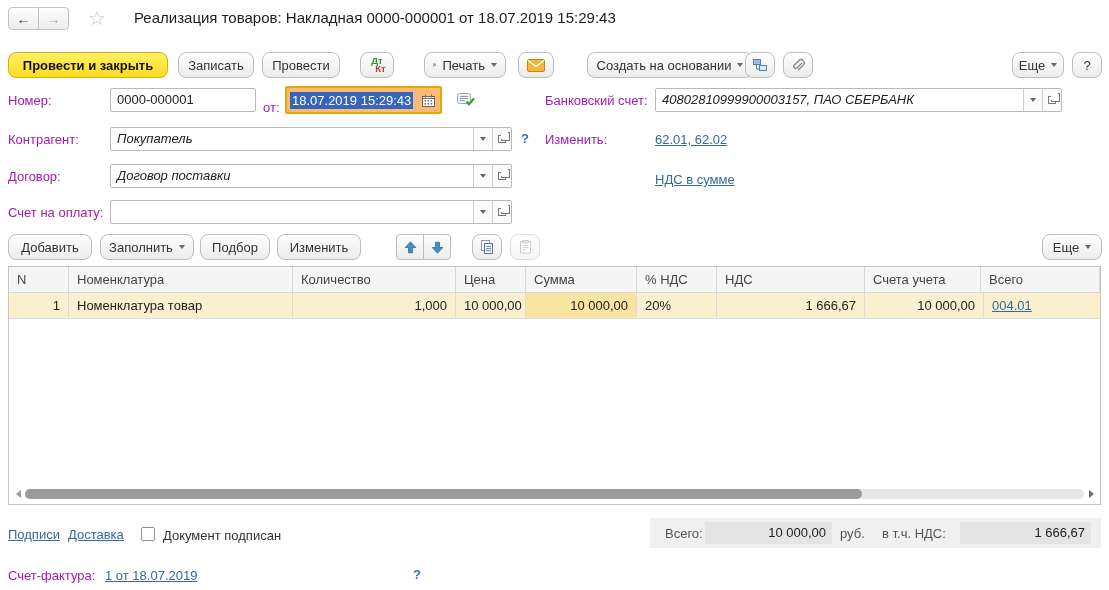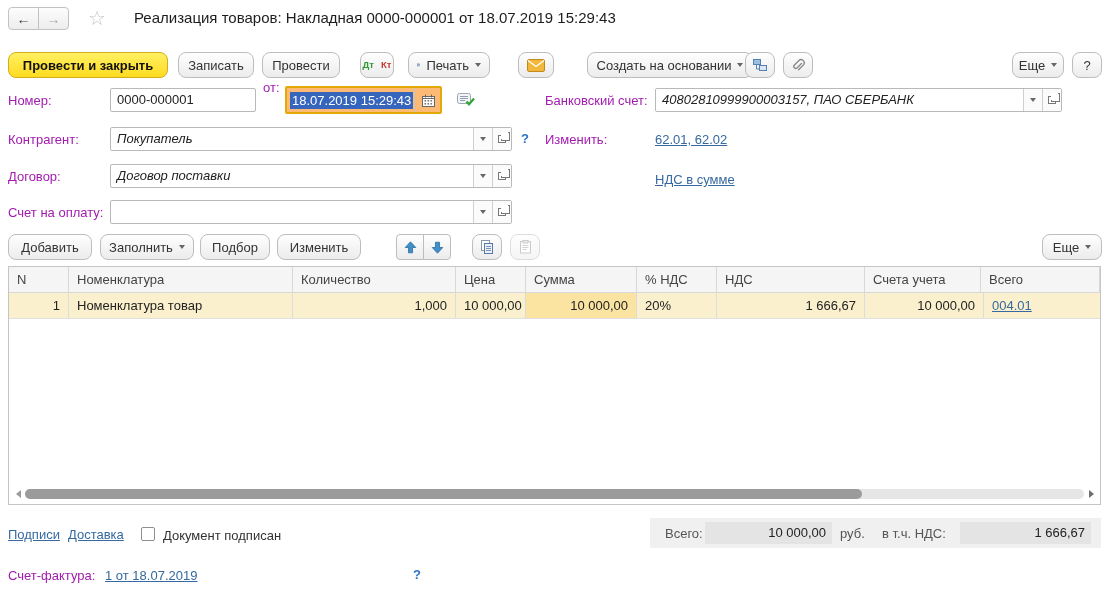--- a/index.html
+++ b/index.html
@@ -66,21 +66,21 @@
   .hs-track { flex:1; height:10px; background:#E6E6E6; border-radius:5px; position:relative; }
   .hs-thumb { position:absolute; left:0; top:0; height:10px; width:79%; background:#9B9B9B; border-radius:5px; }
 
   
   .checkbox { position:absolute; width:14px; height:14px; border:1px solid #8F8F8F; border-radius:2px; background:#fff; }
   .totals { position:absolute; left:650px; top:518px; width:451px; height:30px; background:#F0F0F0; }
   .totals .tl { position:absolute; color:#555; top:8px; }
   .totals .tv { position:absolute; top:4px; height:22px; background:#E4E4E4; text-align:right; padding:3px 6px; color:#222; }
 
   .ico-svg { display:block; }
-  .dtkt { display:flex; flex-direction:row; align-items:center; line-height:8px; font-size:9.5px; font-weight:bold; }
+  .dtkt { display:flex; flex-direction:column; align-items:center; line-height:8px; font-size:9.5px; font-weight:bold; }
   .dtkt .dt { color:#2F9A33; }
   .dtkt .kt { color:#C43B33; margin-left:7px; }
 </style>
 </head>
 <body>
 
 <div id="app">
 
   <div class="nav">
     <div class="nav-btn back">
@@ -101,21 +101,21 @@
   </div>
   <div class="btn" style="left:262px; top:52px; width:78px;">
     <span>Провести</span>
   </div>
   <div class="btn" style="left:360px; top:52px; width:34px; padding:0;">
     <span class="dtkt">
       <span class="dt">Дт</span>
         <span class="kt">Кт</span>
     </span>
   </div>
-  <div class="btn" style="left:408px; top:52px; width:82px;">
+  <div class="btn" style="left:424px; top:52px; width:82px;">
     <svg class="ico-svg" width="15" height="14" viewBox="0 0 15 14">
       <rect x="3.5" y="1" width="8" height="4" fill="#fff" stroke="#4A6A96"></rect>
       <rect x="1.5" y="4.5" width="12" height="5.5" rx="1" fill="#7A99C2" stroke="#4A6A96"></rect>
       <rect x="3.5" y="8.5" width="8" height="4.5" fill="#fff" stroke="#4A6A96"></rect>
     </svg>
     <span>Печать</span>
     <span class="mini-caret"></span>
   </div>
   <div class="btn" style="left:518px; top:52px; width:36px;">
     <svg class="ico-svg" width="18" height="13" viewBox="0 0 18 13">
@@ -142,21 +142,21 @@
   <div class="btn" style="left:1012px; top:52px; width:52px;">
     <span>Еще</span>
     <span class="mini-caret"></span>
   </div>
   <div class="btn" style="left:1072px; top:52px; width:30px;">
     <span>?</span>
   </div>
 
   <div class="lbl" style="left:8px; top:93px;">Номер:</div>
   <div class="input" style="left:110px; top:88px; width:146px;">0000-000001</div>
-  <div class="lbl" style="left:263px; top:80px;">от:</div>
+  <div class="lbl" style="left:263px; top:100px;">от:</div>
   <div class="datefield">
     <div class="dval">
         <span>18.07.2019 15:29:43</span>
       </div>
     <div class="calseg">
       <svg class="ico-svg" width="13" height="13" viewBox="0 0 13 13">
         <rect x="0.5" y="2.5" width="12" height="10" fill="#fff" stroke="#666"></rect>
         <path d="M0.5 4.5 h12" stroke="#666"></path>
         <path d="M3.5 0.5 v3 M9.5 0.5 v3" stroke="#666"></path>
         <g fill="#777">

